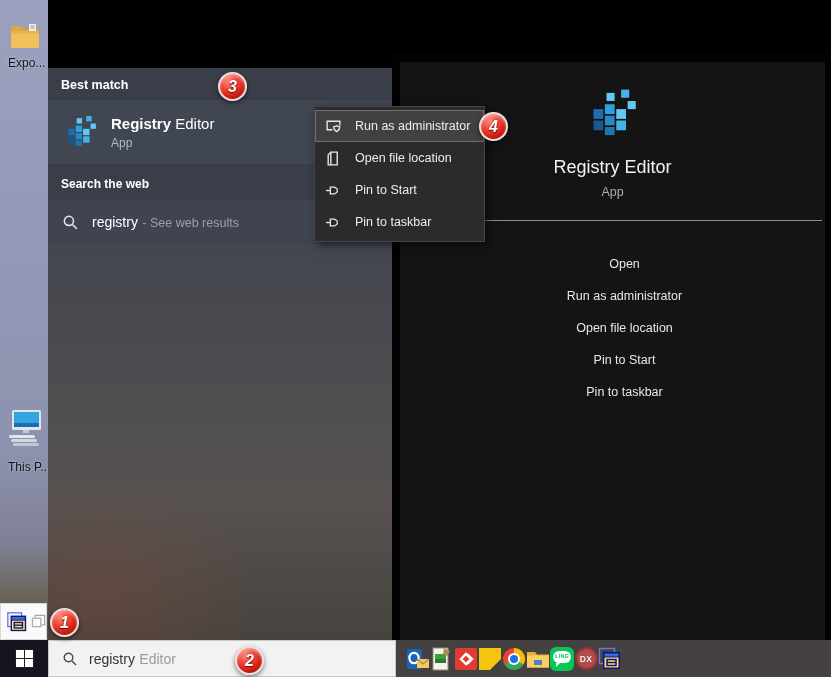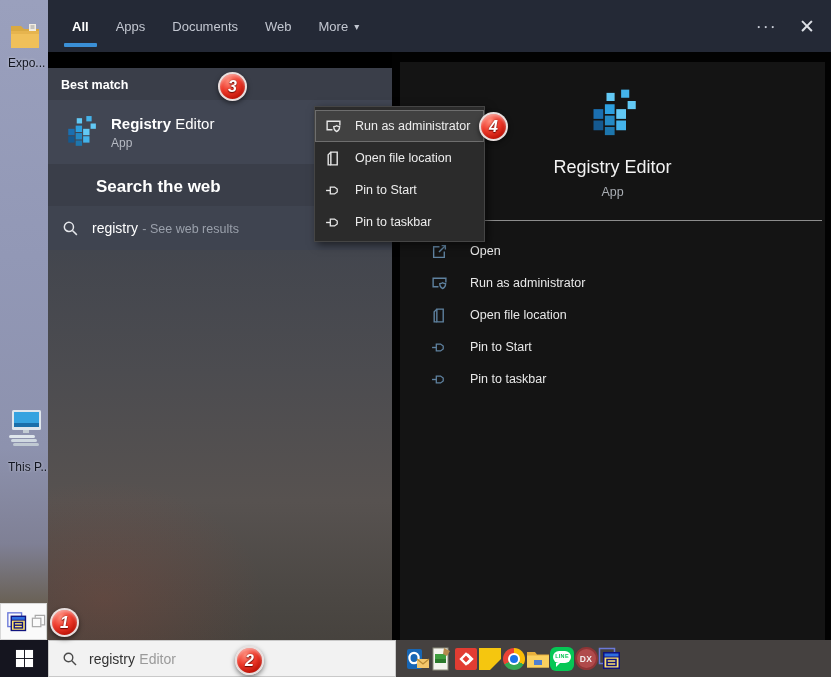--- a/index.html
+++ b/index.html
@@ -27,42 +27,42 @@
     background:#3a8fd6; border-radius:1px; }
   .tab .caret { font-size:10px; margin-left:6px; color:#c3c7d1; }
   .tabs-right { position:absolute; right:16px; top:0; height:52px; display:flex; align-items:center; gap:22px; }
   .tb-ellipsis { color:#c9cdd7; font-size:18px; letter-spacing:2px; line-height:10px; }
   .tb-close { color:#dfe2e8; font-size:19px; }
 
   
   .left-pane { position:absolute; left:0; top:68px; width:344px; height:588px;
     background:#3a3e49; display:flex; flex-direction:column; }
   .section-h { color:#ffffff; font-size:12.5px; font-weight:bold; padding:10px 0 8px 13px; }
-  .section-h2 { color:#ffffff; font-size:17px; font-weight:bold; padding:13px 0 9px 13px;margin-left:35px; }
+  .section-h2 { color:#ffffff; font-size:12px; font-weight:bold; padding:13px 0 9px 13px; }
   .bm-row { height:64px; background:#414653; display:flex; align-items:center; padding-left:16px; gap:13px; }
   .bm-text .t1 { font-size:15px; color:#ffffff; }
   .bm-text .t1 b { font-weight:bold; }
   .bm-text .t2 { font-size:12px; color:#b6bac3; margin-top:4px; }
   .web-row { height:44px; background:#3f4450; display:flex; align-items:center; padding-left:14px; gap:13px; }
   .web-q { color:#ffffff; font-size:14px; }
   .web-s { color:#9aa0ab; font-size:12.5px;text-align:right; }
   .acrylic { flex:1;
     background:
       radial-gradient(230px 170px at 16% 86%, rgba(150,75,58,.28), transparent 70%),
       linear-gradient(180deg,#43464e 0%,#4c4c50 30%,#575250 62%,#4b4743 86%,#45413c 100%); }
 
   
   .right-pane { position:absolute; left:344px; top:52px; width:439px; height:588px; background:#020202; }
   .rp-inner { position:absolute; left:8px; right:6px; top:10px; bottom:0; background:#141414; }
   .rp-icon-wrap { display:flex; justify-content:center; margin-top:26px; }
   .rp-title { text-align:center; color:#f2f2f2; font-size:18px; margin-top:17px; }
   .rp-sub { text-align:center; color:#a9adb3; font-size:12.5px; margin-top:7px; }
   .rp-div { border-top:1px solid #8d8d8d; margin:21px 3px 0 18px; }
   .rp-actions { margin-top:14px; }
-  .rp-action { height:32px; display:flex; align-items:center; padding-left:31px; gap:22px; }
+  .rp-action { height:32px; display:flex; align-items:center; padding-left:24px; gap:22px;flex-direction:column; }
   .rp-action span { color:#e8e8e8; font-size:12.5px; }
 
   
   .ctx-menu { position:absolute; left:314px; top:106px; width:171px; background:#2b2b2b;
     border:1px solid #454545; box-shadow:3px 3px 8px rgba(0,0,0,.55); padding:3px 0; z-index:30; }
   .ctx-item { height:32px; display:flex; align-items:center; padding-left:10px; gap:13px; }
   .ctx-item span { color:#ededed; font-size:12.5px; }
   .ctx-item.hl { background:#414141; box-shadow:inset 0 0 0 1px #6e6e6e; }
 
   
@@ -149,42 +149,20 @@
       </svg>
       <svg width="15" height="15" viewBox="0 0 16 16">
         <rect x="1.5" y="4.5" width="9" height="9" fill="none" stroke="#a9a9a9" stroke-width="1.3"></rect>
         <path d="M4.5 4 V1.5 H14.5 V11.5 H11" fill="none" stroke="#a9a9a9" stroke-width="1.3"></path>
       </svg>
     </div>
   </div>
 
   <div class="panel">
 
-    <div class="tabs-bar">
-      <div class="tab active">
-          <span>All</span>
-        </div>
-      <div class="tab">
-          <span>Apps</span>
-        </div>
-      <div class="tab">
-          <span>Documents</span>
-        </div>
-      <div class="tab">
-          <span>Web</span>
-        </div>
-      <div class="tab">
-        <span>More</span>
-        <span class="caret">▾</span>
-      </div>
-      <div class="tabs-right">
-        <span class="tb-ellipsis">∙∙∙</span>
-        <span class="tb-close">✕</span>
-      </div>
-    </div>
 
     <div class="left-pane">
       <div class="section-h">Best match</div>
 
       <div class="bm-row">
         <svg width="34" height="34" viewBox="0 0 32 32">
           <rect x="4" y="13" width="6" height="6" fill="#1b6fb0"></rect>
           <rect x="4" y="20" width="6" height="6" fill="#15598f"></rect>
           <rect x="11" y="10" width="6" height="6" fill="#2da0e0"></rect>
           <rect x="11" y="17" width="6" height="6" fill="#2489c4"></rect>

